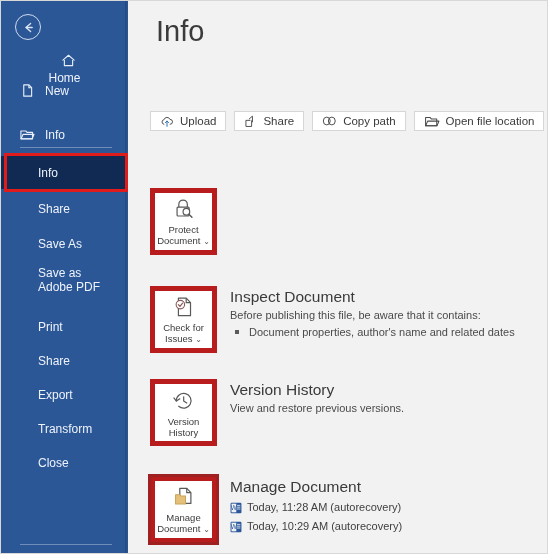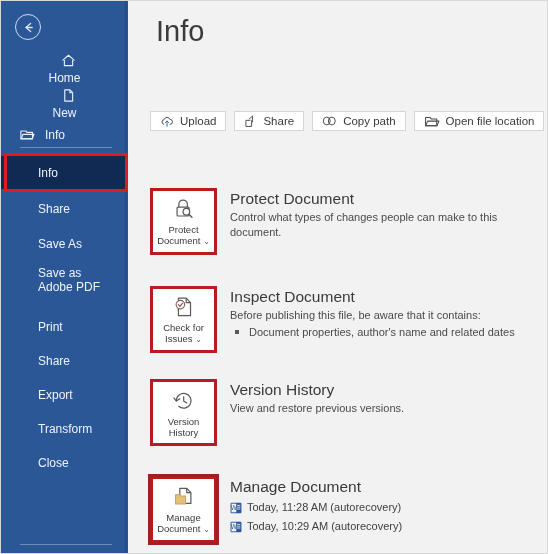--- a/index.html
+++ b/index.html
@@ -163,21 +163,21 @@
   .section {
     position: absolute;
     left: 22px;
     display: flex;
     align-items: flex-start;
   }
   .sec-tile {
     width: 67px;
     height: 67px;
     background: #ffffff;
-    border: 3px solid #b91c1c;
+    border: 5px solid #b91c1c;
     box-sizing: border-box;
     display: flex;
     flex-direction: column;
     align-items: center;
     justify-content: center;
     cursor: pointer;
     flex: 0 0 67px;
     position: relative;
   }
   .sec-tile .tile-ico {
@@ -273,21 +273,21 @@
     <div class="nav-item" style="top:48px;flex-direction:column;">
       <span class="nav-ico">
         <svg width="15" height="15" viewBox="0 0 16 16">
           <path d="M2 7.6 L8 2.4 L14 7.6" fill="none" stroke="#e7eefa" stroke-width="1.2" stroke-linecap="round" stroke-linejoin="round"></path>
           <path d="M3.6 7.4 V13.4 H12.4 V7.4" fill="none" stroke="#e7eefa" stroke-width="1.2" stroke-linejoin="round"></path>
         </svg>
       </span>
       <span class="nav-lbl">Home</span>
     </div>
 
-    <div class="nav-item" style="top:83px;flex-direction:column;">
+    <div class="nav-item" style="top:74px;">
       <span class="nav-ico">
         <svg width="15" height="15" viewBox="0 0 16 16">
           <path d="M4 2 H9.6 L12.4 4.9 V14 H4 Z" fill="none" stroke="#e7eefa" stroke-width="1.2" stroke-linejoin="round"></path>
           <path d="M9.5 2.1 V5 H12.3" fill="none" stroke="#e7eefa" stroke-width="1.2" stroke-linejoin="round"></path>
         </svg>
       </span>
       <span class="nav-lbl">New</span>
     </div>
 
     <div class="nav-item" style="top:118px;">
@@ -402,24 +402,20 @@
             <rect x="6.5" y="11" width="13" height="9.6" rx="1" fill="none" stroke="#595959" stroke-width="1.3"></rect>
             <circle cx="16.6" cy="16" r="3.6" fill="#ffffff" stroke="#595959" stroke-width="1.3"></circle>
             <line x1="19.3" y1="18.6" x2="22.6" y2="22" stroke="#595959" stroke-width="1.6" stroke-linecap="round"></line>
           </svg>
         </span>
         <span class="tile-lbl">
           <span>Protect</span><br>
           <span>Document</span>
           <span class="chev">⌄</span>
         </span>
-      </div>
-      <div class="sec-body">
-        <div class="sec-title">Protect Document</div>
-        <div class="sec-desc">Control what types of changes people can make to this document.</div>
       </div>
     </div>
 
     <div class="section" style="top:285px;">
       <div class="sec-tile">
         <span class="tile-ico">
           <svg width="25" height="24" viewBox="0 0 26 26">
             <path d="M7.5 3.4 H16 L20.6 8.2 V22.4 H7.5 Z" fill="none" stroke="#595959" stroke-width="1.3" stroke-linejoin="round"></path>
             <path d="M15.9 3.5 V8.3 H20.5" fill="none" stroke="#595959" stroke-width="1.3" stroke-linejoin="round"></path>
             <circle cx="9.6" cy="10.4" r="4.6" fill="#ffffff" stroke="#8a5a5a" stroke-width="1.2"></circle>

